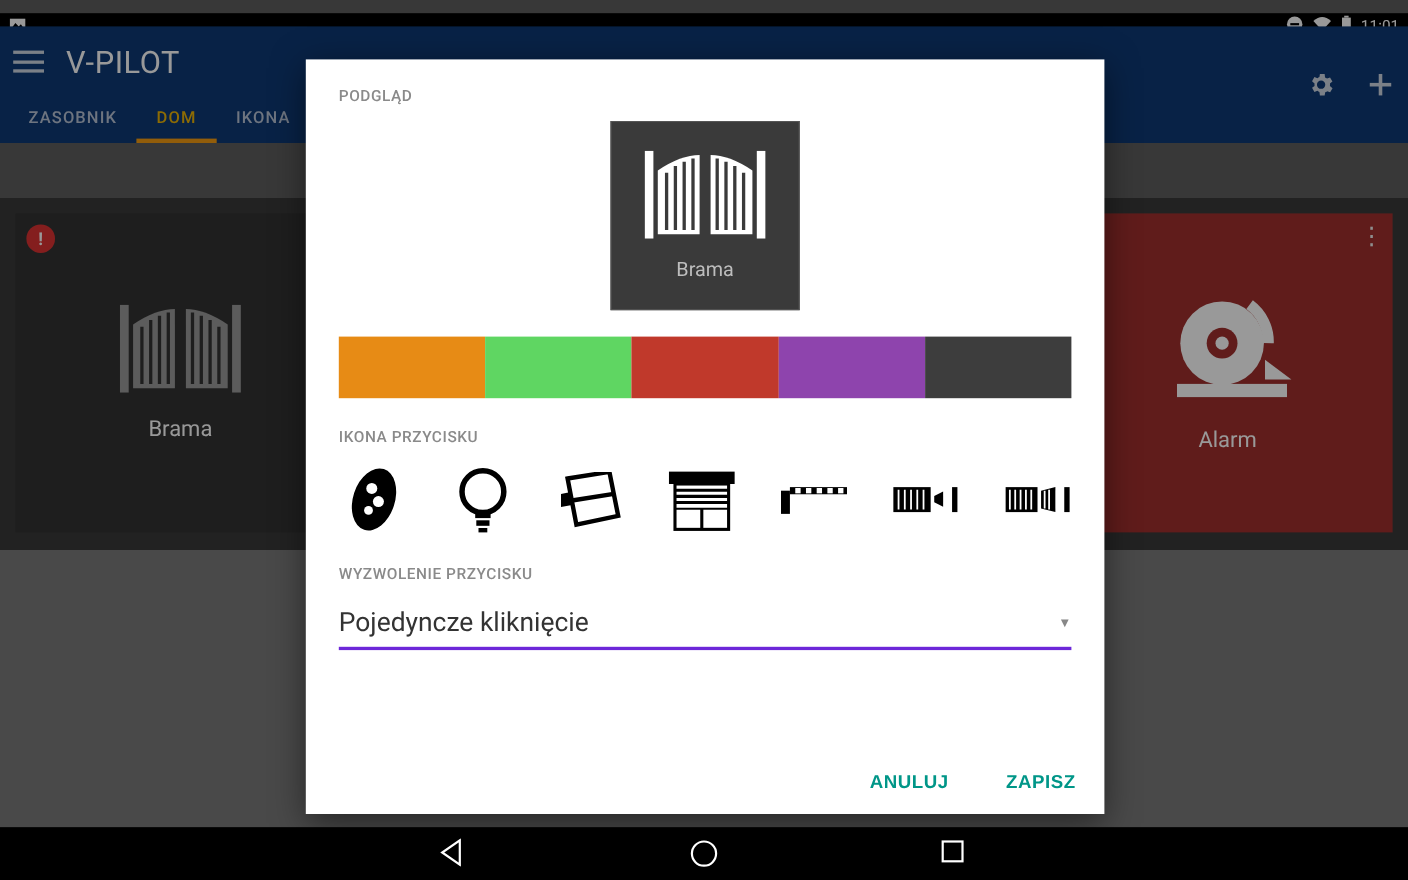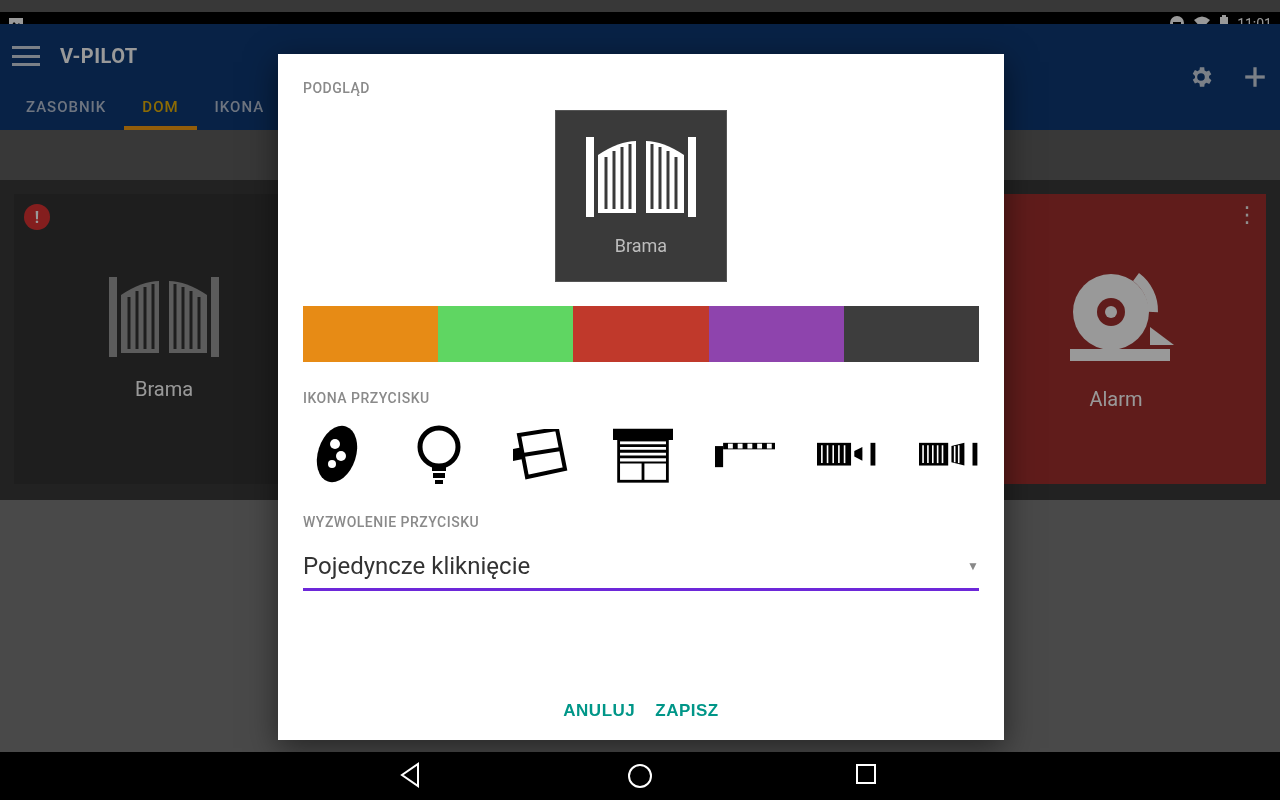--- a/index.html
+++ b/index.html
@@ -8,54 +8,54 @@
 
   
   .statusbar { position: absolute; top: 0; left: 0; right: 0; height: 24px; background: #000; color: #fff; display: flex; align-items: center; padding: 0 8px; font-size: 14px; margin-top: 12px; }
   .statusbar .right { margin-left: auto; display: flex; align-items: center; gap: 8px; }
 
   
   .appbar { position: absolute; top: 24px; left: 0; right: 0; height: 106px; background: #0e3a75; color: #fff; }
   .appbar-row1 { display: flex; align-items: center; height: 64px; padding: 0 12px; gap: 20px; }
   .hamburger { width: 28px; height: 20px; display: flex; flex-direction: column; justify-content: space-between; cursor: pointer;}
   .hamburger span { height: 3px; background: #cdd6e2; }
-  .apptitle { font-size: 20px; font-weight: 700; letter-spacing: 0.5px; }
+  .apptitle { font-size: 28px; font-weight: 400; letter-spacing: 0.5px; }
   .appbar-row2 { display: flex; align-items: flex-end; height: 42px; padding: 0 8px; gap: 0; }
   .tab { padding: 10px 18px; font-size: 15px; letter-spacing: 1px; font-weight: 500; color: #b8c3d6; border-bottom: 4px solid transparent; cursor:pointer;}
   .tab.active { color: #eab308; border-bottom-color: #f39c12; }
   .appbar-actions { position: absolute; top: 40px; right: 12px; display: flex; gap: 28px; align-items: center; }
   .gear, .plus { color: #cdd6e2; cursor:pointer;}
 
   
   .content { position: absolute; top: 180px; left: 0; right: 0; height: 320px; background: #3a3a3a; }
   .tiles { display: flex; gap: 30px; padding: 14px; }
   .tile { width: 300px; height: 290px; background: #333; color: #fff; display: flex; flex-direction: column; align-items: center; justify-content: center; position: relative; }
   .tile.red { background: #a0302e; margin-left: auto; }
   .tile-label { margin-top: 20px; font-size: 20px; text-align:center;}
   .tile-alert { position: absolute; top: 10px; left: 10px; width: 26px; height: 26px; border-radius: 50%; background: #d33; display:flex; align-items:center; justify-content:center; color:#fff; font-weight:bold;}
   .tile-menu { position: absolute; top: 8px; right: 8px; color: #eee; font-size: 22px; cursor:pointer;}
   .below-content { position:absolute; top:500px; left:0; right:0; height:252px; background:#7a7a7a;}
 
   
   .scrim { position: absolute; inset: 0; background: rgba(0,0,0,0.4); }
 
   
-  .dialog { position: absolute; left: 278px; top: 54px; width: 726px; height: 686px; background: #fff; box-shadow: 0 8px 30px rgba(0,0,0,.5); display: flex; flex-direction: column; align-items: center; }
+  .dialog { position: absolute; left: 278px; top: 54px; width: 726px; height: 686px; background: #fff; box-shadow: 0 8px 30px rgba(0,0,0,.5); display: flex; flex-direction: column; }
   .dlg-body { flex: 1; overflow: hidden; padding: 26px 30px 0 30px; color: #444; }
   .dlg-section-label { font-size: 14px; letter-spacing: 0.5px; color: #8a8a8a; margin-bottom: 14px; font-weight:500;}
   .preview-wrap { display: flex; justify-content: center; margin-bottom: 24px;}
   .preview { width: 172px; height: 172px; background: #3a3a3a; border:1px solid #555; display: flex; flex-direction: column; align-items: center; justify-content: center; color:#cfcfcf;}
   .preview-label { margin-top: 18px; font-size: 18px; color:#bdbdbd;}
   .color-row { display: flex; height: 56px; margin-bottom: 28px; }
   .color-swatch { flex: 1; cursor:pointer;}
   .icon-row { display: flex; gap: 42px; align-items: center; height: 70px; margin-bottom: 24px; padding-left:4px;}
   .icon-cell { width: 60px; height: 60px; display:flex; align-items:center; justify-content:center; cursor:pointer;}
   .trigger-select { width: 100%; border: none; border-bottom: 3px solid #6d28d9; font-size: 24px; padding: 8px 0; color:#333; background:#fff; display:flex; align-items:center; justify-content:space-between; cursor:pointer;}
   .trigger-caret { color:#888; font-size:12px;}
-  .dlg-actions { height: 58px; display: flex; justify-content: flex-end; align-items: center; gap: 20px; padding: 0 26px;}
+  .dlg-actions { height: 58px; display: flex; justify-content: flex-end; align-items: center; gap: 52px; padding: 0 26px;}
   .dlg-btn { color: #009688; font-weight: 600; font-size: 17px; letter-spacing: 0.5px; cursor: pointer; background:none; border:none;}
 
   
   .navbar { position: absolute; bottom: 0; left: 0; right: 0; height: 48px; background: #000; display: flex; justify-content: center; align-items: center; gap: 200px; }
   .nav-btn { width: 28px; height: 28px; cursor:pointer;}
 </style>
 </head>
 <body>
 
 <div class="screen">

